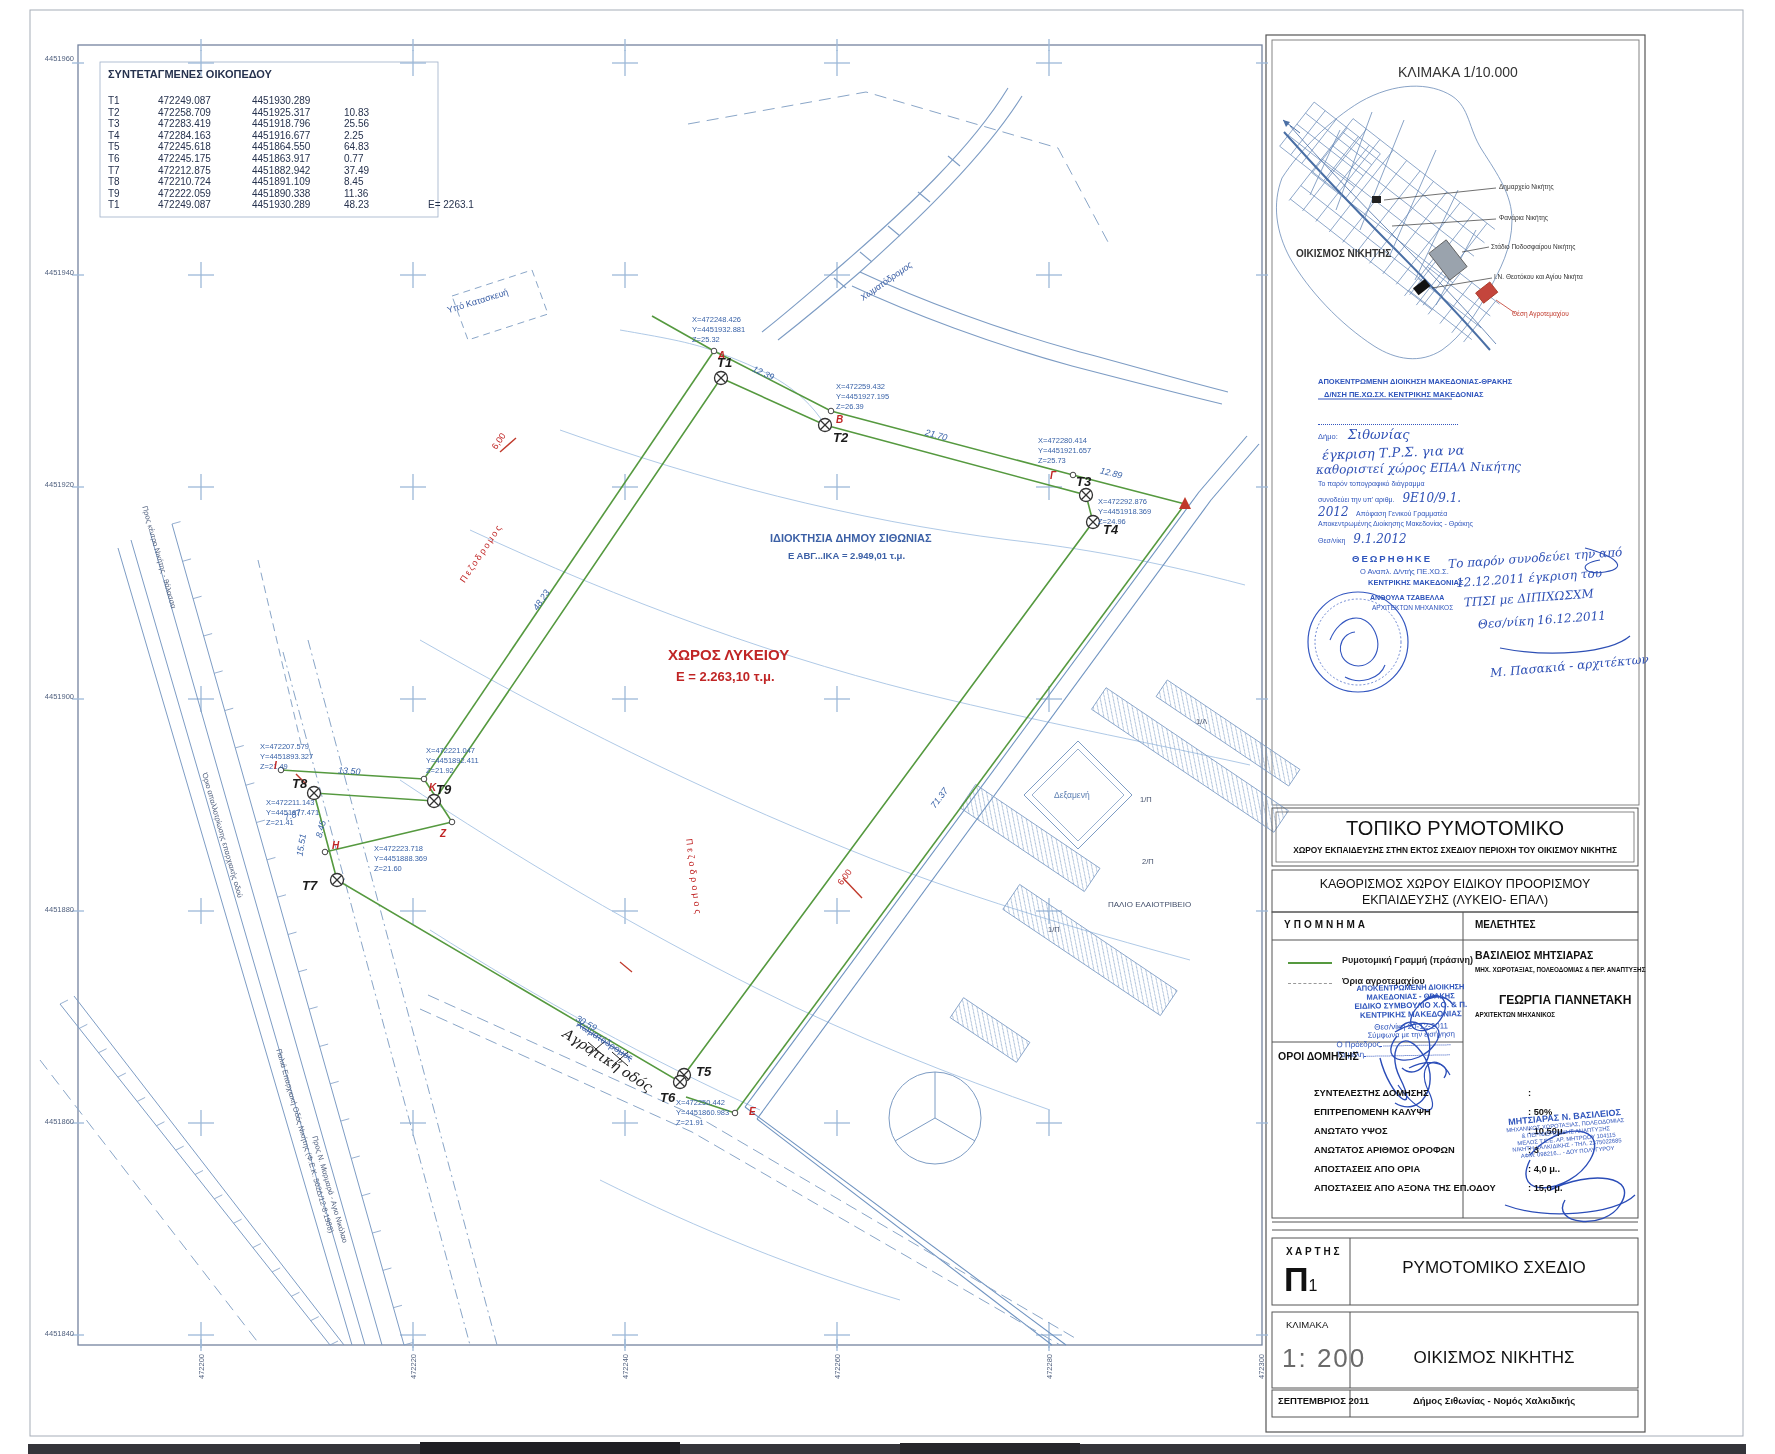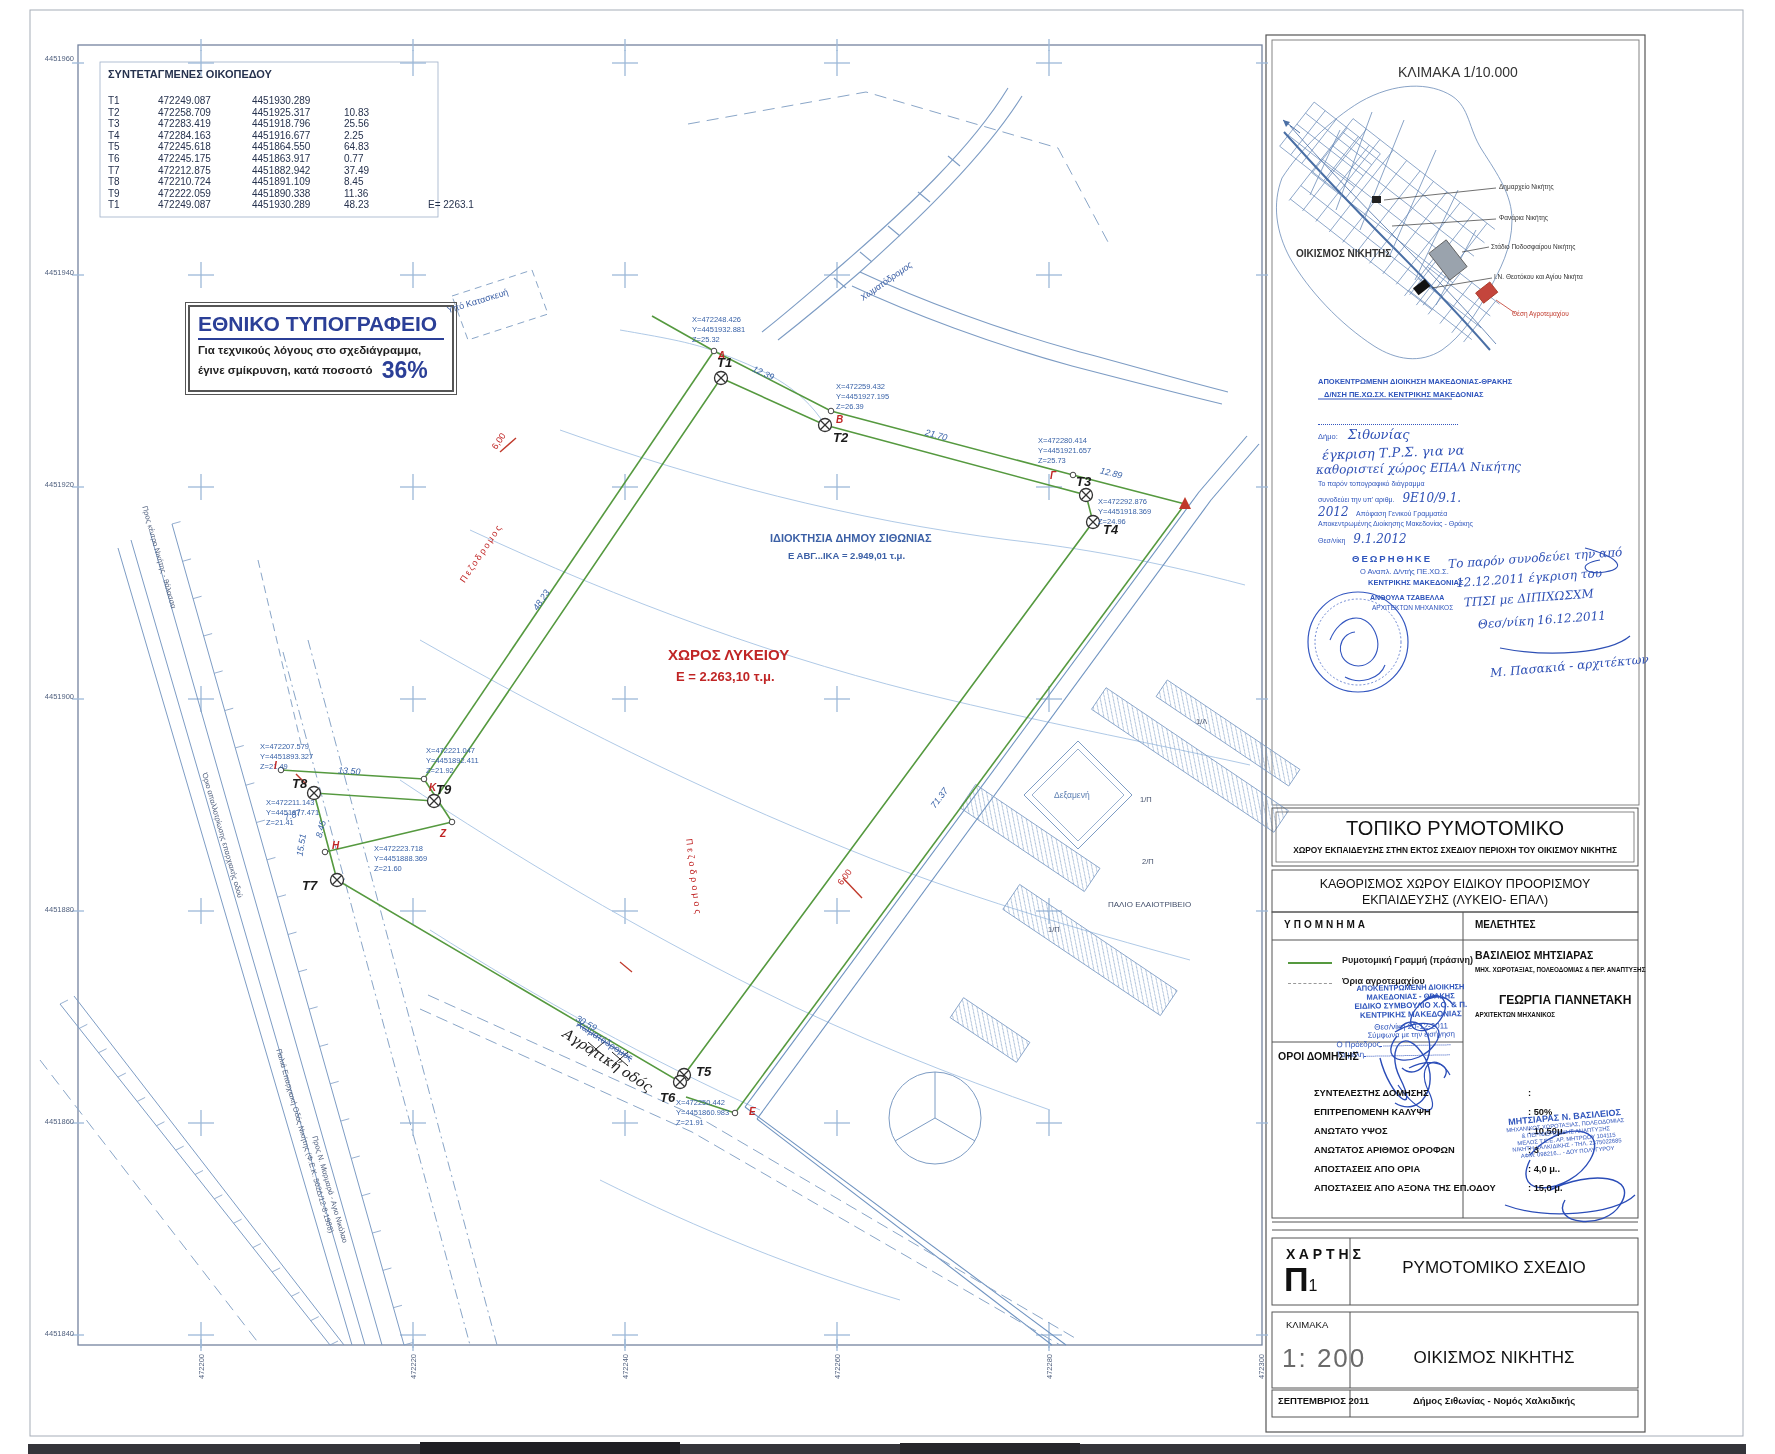--- a/index.html
+++ b/index.html
@@ -503,28 +503,20 @@
       </div>
     <div class="row">
         <span class="c-p">T1</span>
         <span class="c-x">472249.087</span>
         <span class="c-y">4451930.289</span>
         <span class="c-d">48.23</span>
         <span class="c-e">E= 2263.1</span>
       </div>
   </div>
 
-  <div class="t" style="left:188px;top:305px;width:246px;border:2px solid #555;outline:1px solid #555;outline-offset:2px;background:#fff;padding:5px 8px 6px;">
-    <div style="font-size:21px;font-weight:bold;color:#2b3f97;border-bottom:2px solid #2b3f97;padding-bottom:2px;">ΕΘΝΙΚΟ ΤΥΠΟΓΡΑΦΕΙΟ</div>
-    <div style="font-size:11.5px;font-weight:bold;color:#222;margin-top:4px;">Για τεχνικούς λόγους στο σχεδιάγραμμα,</div>
-    <div style="font-size:11.5px;font-weight:bold;color:#222;">
-      <span>έγινε σμίκρυνση, κατά ποσοστό</span>
-      <span style="font-size:23px;color:#2b3f97;vertical-align:-4px;margin-left:6px;">36%</span>
-    </div>
-  </div>
 
   <div class="axl" style="left:40px;top:54px;">4451960</div>
   <div class="axl" style="left:40px;top:268px;">4451940</div>
   <div class="axl" style="left:40px;top:480px;">4451920</div>
   <div class="axl" style="left:40px;top:692px;">4451900</div>
   <div class="axl" style="left:40px;top:905px;">4451880</div>
   <div class="axl" style="left:40px;top:1117px;">4451860</div>
   <div class="axl" style="left:40px;top:1329px;">4451840</div>
   <div class="axb" style="left:171px;top:1362px;">472200</div>
   <div class="axb" style="left:383px;top:1362px;">472220</div>
@@ -712,21 +704,21 @@
 
   <div class="t stamp" style="left:1486px;top:1112px;width:160px;text-align:center;transform:rotate(-5deg);">
     <div style="font-size:9px;font-weight:bold;">ΜΗΤΣΙΑΡΑΣ Ν. ΒΑΣΙΛΕΙΟΣ</div>
     <div style="font-size:5.8px;">ΜΗΧΑΝΙΚΟΣ ΧΩΡΟΤΑΞΙΑΣ, ΠΟΛΕΟΔΟΜΙΑΣ</div>
     <div style="font-size:5.8px;">&amp; ΠΕΡΙΦΕΡΕΙΑΚΗΣ ΑΝΑΠΤΥΞΗΣ</div>
     <div style="font-size:5.8px;">ΜΕΛΟΣ Τ.Ε.Ε. ΑΡ. ΜΗΤΡΩΟΥ 104115</div>
     <div style="font-size:5.8px;">ΝΙΚΗΤΗ ΧΑΛΚΙΔΙΚΗΣ - ΤΗΛ. 2375022685</div>
     <div style="font-size:5.8px;">ΑΦΜ: 098216... - ΔΟΥ ΠΟΛΥΓΥΡΟΥ</div>
   </div>
 
-  <div class="t" style="left:1286px;top:1246px;font-size:14px;font-weight:bold;color:#111;">Χ Α Ρ Τ Η Σ</div>
+  <div class="t" style="left:1286px;top:1246px;font-size:10px;font-weight:bold;color:#111;">Χ Α Ρ Τ Η Σ</div>
   <div class="t" style="left:1284px;top:1260px;color:#111;">
     <span style="font-size:34px;font-weight:bold;">Π</span><span style="font-size:16px;">1</span>
   </div>
   <div class="t" style="left:1350px;top:1258px;width:288px;text-align:center;font-size:17px;color:#111;">ΡΥΜΟΤΟΜΙΚΟ  ΣΧΕΔΙΟ</div>
   <div class="t" style="left:1286px;top:1320px;font-size:9.5px;color:#111;">ΚΛΙΜΑΚΑ</div>
   <div class="t" style="left:1282px;top:1344px;font-size:26px;letter-spacing:2px;color:#6a6a6a;">1: 200</div>
   <div class="t" style="left:1350px;top:1348px;width:288px;text-align:center;font-size:17px;color:#111;">ΟΙΚΙΣΜΟΣ ΝΙΚΗΤΗΣ</div>
   <div class="t" style="left:1278px;top:1396px;font-size:9.5px;font-weight:bold;color:#111;">ΣΕΠΤΕΜΒΡΙΟΣ   2011</div>
   <div class="t" style="left:1350px;top:1396px;width:288px;text-align:center;font-size:9.5px;font-weight:bold;color:#111;">Δήμος Σιθωνίας - Νομός Χαλκιδικής</div>
 

